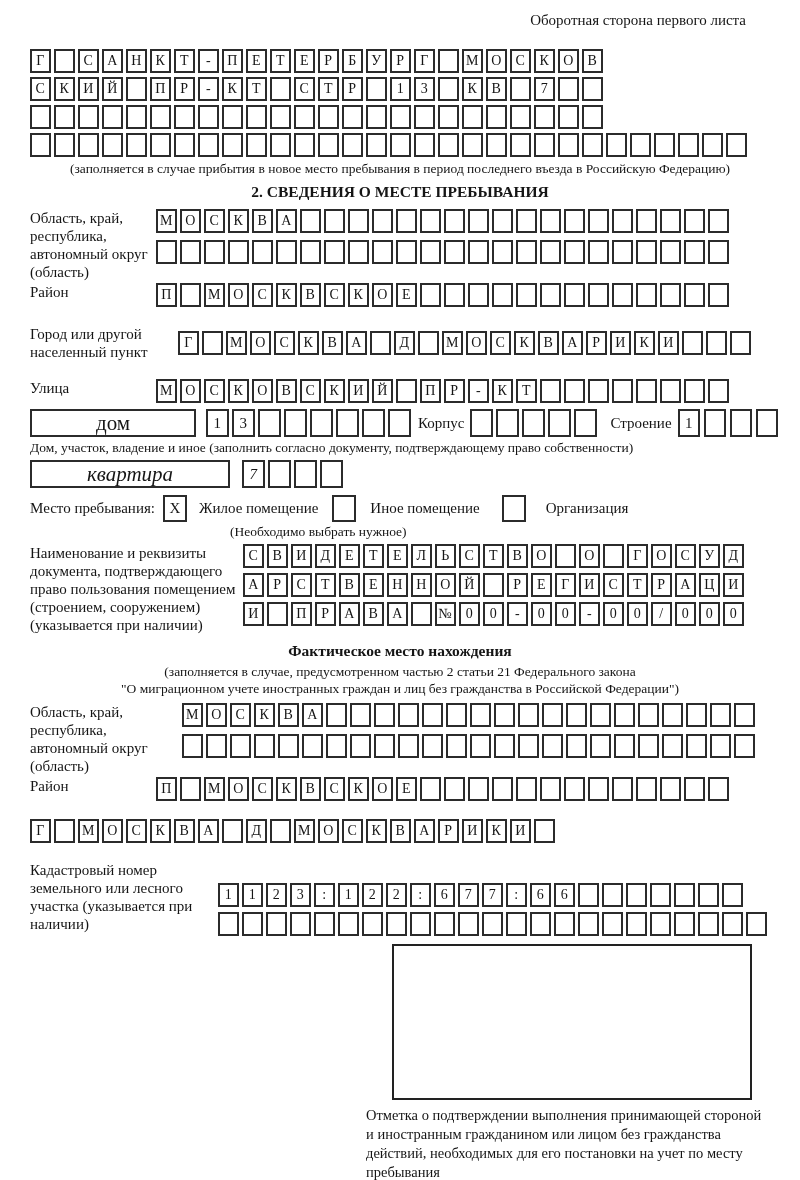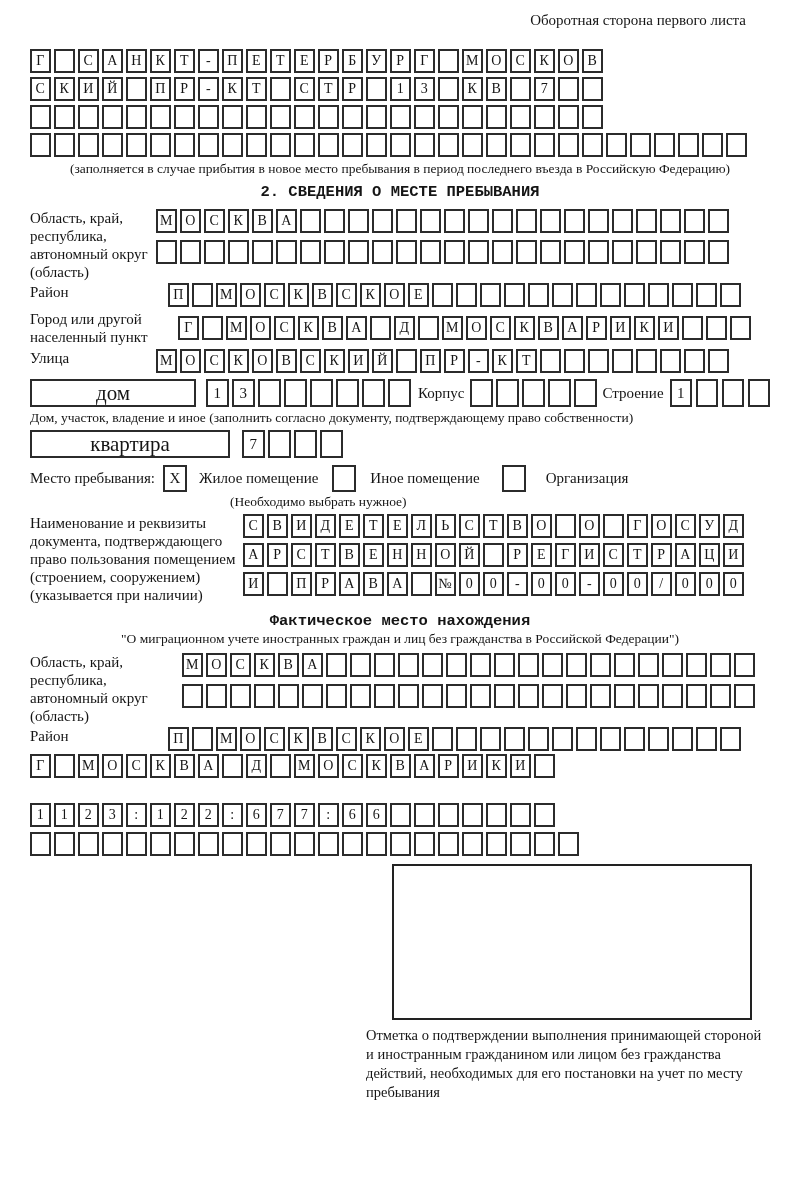--- a/index.html
+++ b/index.html
@@ -19,37 +19,37 @@
   .cell{
     box-sizing:border-box;flex:none;
     width:20.5px;height:24px;margin-right:3.5px;
     border:2px solid #2b2b2b;
     display:inline-flex;align-items:center;justify-content:center;
     font-size:14px;line-height:20px;
   }
   .big .cell{width:22.5px;height:28px;font-size:15px;}
 
   .note{font-size:13.5px;line-height:16px;text-align:center;margin-top:4px;}
-  .sec-title{font-size:15.5px;font-weight:bold;text-align:center;margin:6px 0 0 0;font-family:Liberation Mono, monospace;}
+  .sec-title{font-size:15.5px;font-weight:bold;text-align:center;margin:6px 0 0 0;}
 
   .wbox{
     box-sizing:border-box;flex:none;border:2px solid #2b2b2b;height:28px;
     display:flex;align-items:center;justify-content:center;font-size:21px;
   }
   .inline-lbl{font-size:15px;line-height:28px;flex:none;}
 
   .chk{
     box-sizing:border-box;flex:none;width:24px;height:27px;border:2px solid #2b2b2b;
     display:inline-flex;align-items:center;justify-content:center;font-size:15px;
   }
 
   .stamp-box{box-sizing:border-box;border:2px solid #222;width:360px;height:156px;margin-left:362px;}
   .stamp-note{width:406px;margin-left:336px;font-size:14.5px;line-height:19px;margin-top:6px;}
 
-  .mt2{margin-top:2px;gap:12px;}.mt3{margin-top:3px;}.mt4{margin-top:4px;}
+  .mt2{margin-top:2px;}.mt3{margin-top:18px;}.mt4{margin-top:4px;}
   .mt6{margin-top:6px;}.mt8{margin-top:8px;}.mt20{margin-top:20px;}
 </style>
 </head>
 <body>
 
 <div class="page">
 
   <div class="hdr">Оборотная сторона первого листа</div>
 
   <div class="frow mt20">
@@ -331,31 +331,31 @@
         <span class="cell"></span>
       </div>
     <div class="inline-lbl" style="margin:0 6px 0 4px;font-family:Liberation Serif, serif;">Корпус</div>
     <div class="cellrow big">
         <span class="cell"></span>
         <span class="cell"></span>
         <span class="cell"></span>
         <span class="cell"></span>
         <span class="cell"></span>
       </div>
-    <div class="inline-lbl" style="margin:0 6px 0 2px;">Строение</div>
+    <div class="inline-lbl" style="margin:0 6px 0 10px;">Строение</div>
     <div class="cellrow big">
         <span class="cell">1</span>
         <span class="cell"></span>
         <span class="cell"></span>
         <span class="cell"></span>
       </div>
   </div>
   <div class="note" style="text-align:left;margin-top:3px;">Дом, участок, владение и иное (заполнить согласно документу, подтверждающему право собственности)</div>
 
-  <div class="frow mt4" style="align-items:flex-end;">
+  <div class="frow mt4" style="align-items:flex-end;font-style:italic;">
     <div class="wbox" style="width:200px;margin-right:12px;">квартира</div>
     <div class="cellrow big">
         <span class="cell">7</span>
         <span class="cell"></span>
         <span class="cell"></span>
         <span class="cell"></span>
       </div>
   </div>
 
   <div class="frow mt6" style="align-items:center;">
@@ -438,20 +438,21 @@
           <span class="cell">0</span>
           <span class="cell">/</span>
           <span class="cell">0</span>
           <span class="cell">0</span>
           <span class="cell">0</span>
         </div>
     </div>
   </div>
 
   <div class="sec-title mt8">Фактическое место нахождения</div>
+  <div class="note">(заполняется в случае, предусмотренном частью 2 статьи 21 Федерального закона</div>
   <div class="note" style="margin-top:1px;">"О миграционном учете иностранных граждан и лиц без гражданства в Российской Федерации")</div>
 
   <div class="frow mt6">
     <div class="lbl" style="width:152px;">Область, край, республика, автономный округ (область)</div>
     <div class="stack" style="gap:7px;">
       <div class="cellrow">
           <span class="cell">М</span>
           <span class="cell">О</span>
           <span class="cell">С</span>
           <span class="cell">К</span>
@@ -556,20 +557,21 @@
         <span class="cell">А</span>
         <span class="cell">Р</span>
         <span class="cell">И</span>
         <span class="cell">К</span>
         <span class="cell">И</span>
         <span class="cell"></span>
       </div>
   </div>
 
   <div class="frow mt3">
+    <div class="lbl" style="width:188px;">Кадастровый номер земельного или лесного участка (указывается при наличии)</div>
     <div class="stack" style="gap:5px;margin-top:22px;">
       <div class="cellrow">
           <span class="cell">1</span>
           <span class="cell">1</span>
           <span class="cell">2</span>
           <span class="cell">3</span>
           <span class="cell">:</span>
           <span class="cell">1</span>
           <span class="cell">2</span>
           <span class="cell">2</span>

